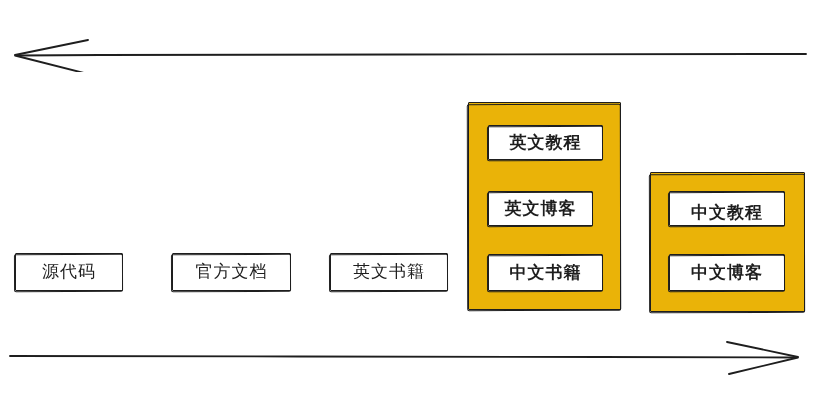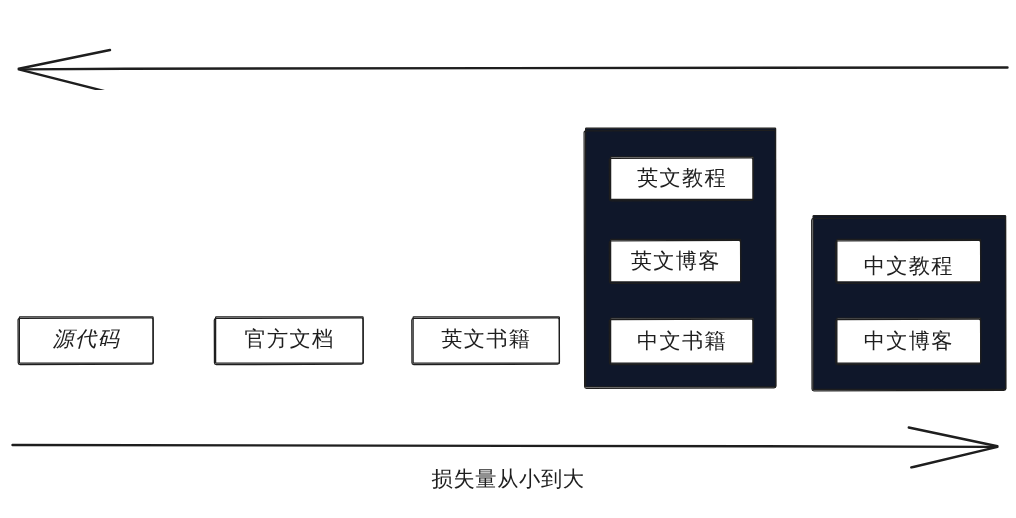--- a/index.html
+++ b/index.html
@@ -74,23 +74,24 @@
     right: -1px;
     bottom: -2px;
     border: 1.1px solid #1e1e1e;
     border-radius: 2px;
     transform: rotate(-0.22deg);
     pointer-events: none;
   }
   .group-box {
     position: absolute;
     box-sizing: border-box;
-    background: #0f172a;
+    background: #eab308;
     border: 1.3px solid #1e1e1e;
     border-radius: 1px;
+    font-weight: bold;
   }
   .group-box::before {
     content: "";
     position: absolute;
     left: -2px;
     top: 1px;
     right: -1px;
     bottom: -2px;
     border: 1.1px solid #1e1e1e;
     border-radius: 2px;
@@ -102,21 +103,21 @@
 <body>
 
 <div id="canvas">
 
 
   <svg class="axis-svg" id="top-axis-arrow" width="813" height="40">
     <path d="M 806 22 L 400 22.5 L 100 23 L 18 23.5" stroke="#1e1e1e" stroke-width="1.9" fill="none" stroke-linecap="round"></path>
     <path d="M 15 23 L 88 8 M 15 23.5 L 84 41" stroke="#1e1e1e" stroke-width="1.9" fill="none" stroke-linecap="round"></path>
   </svg>
 
-  <div class="node sketch-box" style="left:15px; top:253px; width:108px; height:38px;font-style:italic;">
+  <div class="node sketch-box" style="left:15px; top:253px; width:108px; height:38px;">
     <span class="node-label">源代码</span>
   </div>
 
   <div class="node sketch-box" style="left:330px; top:253px; width:118px; height:38px;">
     <span class="node-label">英文书籍</span>
   </div>
 
   <div class="node sketch-box" style="left:172px; top:253px; width:119px; height:38px;">
     <span class="node-label">官方文档</span>
   </div>
@@ -140,15 +141,14 @@
     <div class="node sketch-box" style="left:18px; top:81px; width:116px; height:37px;text-align:right;">
       <span class="node-label">中文博客</span>
     </div>
   </div>
 
   <svg class="axis-svg" id="bottom-axis-arrow" width="813" height="40">
     <path d="M 10 21 L 300 21.5 L 600 22 L 795 22.5" stroke="#1e1e1e" stroke-width="1.9" fill="none" stroke-linecap="round"></path>
     <path d="M 798 22 L 727 7 M 798 22.5 L 729 39" stroke="#1e1e1e" stroke-width="1.9" fill="none" stroke-linecap="round"></path>
   </svg>
 
-  <div class="axis-label" id="bottom-axis-label">损失量从小到大</div>
 
 </div>
 
 </body></html>

